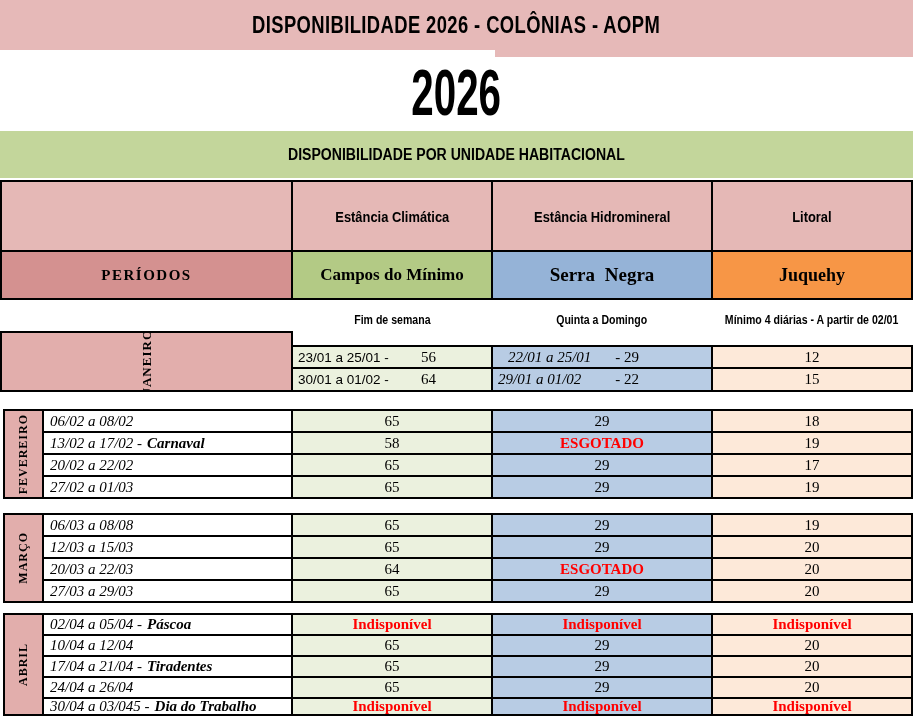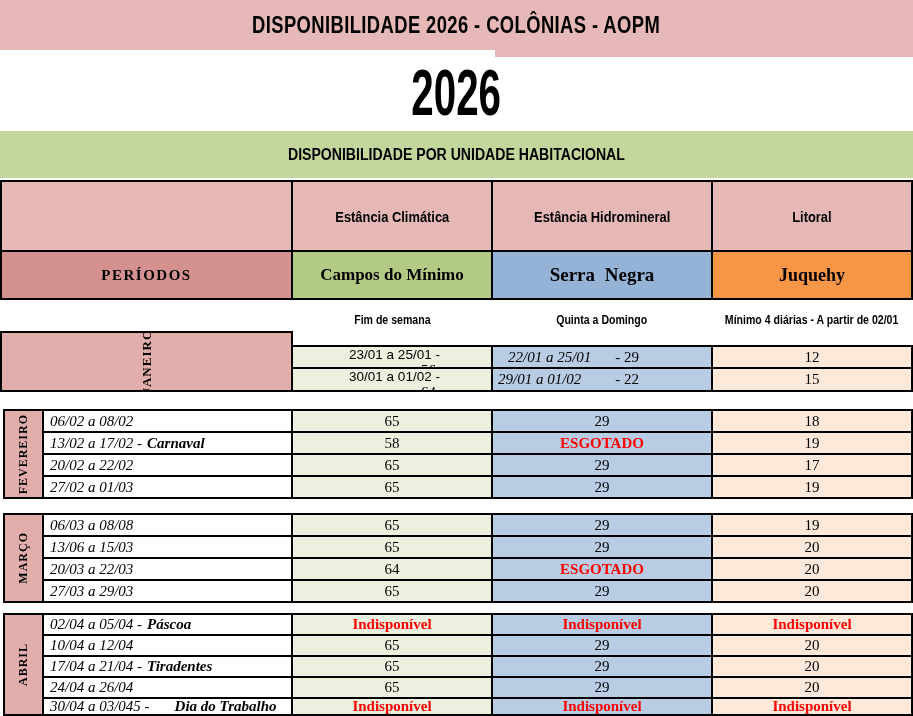--- a/index.html
+++ b/index.html
@@ -11,21 +11,21 @@
   .flexc{display:flex;align-items:center;justify-content:center;}
   .cell{
     position:absolute;box-sizing:border-box;border:2px solid #000;
     display:flex;align-items:center;justify-content:center;background:#fff;
     overflow:hidden;white-space:nowrap;
   }
   
   .k0{left:0;width:293px}.k1{left:291px;width:202px}.k2{left:491px;width:222px}.k3{left:711px;width:202px}
   .ha{top:180px;height:72px;background:var(--pink-header,#e5b8b6);}
   .hb{top:250px;height:50px;}
-  .c1{left:291px;width:202px;background:var(--campos-cell,#ebf1de);flex-direction:column;}
+  .c1{left:291px;width:202px;background:var(--campos-cell,#ebf1de);}
   .c2{left:491px;width:222px;background:var(--serra-cell,#b8cce4);}
   .c3{left:711px;width:202px;background:var(--juquehy-cell,#fde9d9);}
   .dcell{left:42px;width:251px;background:#fff;justify-content:flex-start;padding-left:6px;}
   
   .cond{display:inline-block;transform:scaleX(0.82);transform-origin:center;white-space:nowrap;}
   .title-text{font-weight:bold;font-size:23px;letter-spacing:0.5px;transform:scaleX(0.80);}
   .year-text{font-weight:bold;font-size:64px;transform:scaleX(0.63);}
   .section-text{font-weight:bold;font-size:16px;transform:scaleX(0.88);}
   .cat{font-weight:bold;font-size:15px;transform:scaleX(0.86);}
   .subt{font-weight:bold;font-size:12px;transform:scaleX(0.88);}
@@ -195,21 +195,21 @@
       <span class="val v">65</span>
     </div>
   <div class="cell c2" style="top:513px;height:24px;">
       <span class="val v">29</span>
     </div>
   <div class="cell c3" style="top:513px;height:24px;">
       <span class="val v">19</span>
     </div>
 
   <div class="cell dcell" style="top:535px;height:24px;">
-    <span class="serif it pd">13/06 a 15/03</span>
+    <span class="serif it pd">12/03 a 15/03</span>
       <span class="serif it b hol"></span>
   </div>
   <div class="cell c1" style="top:535px;height:24px;">
       <span class="val v">65</span>
     </div>
   <div class="cell c2" style="top:535px;height:24px;">
       <span class="val v">29</span>
     </div>
   <div class="cell c3" style="top:535px;height:24px;">
       <span class="val v">20</span>
@@ -295,21 +295,21 @@
   <div class="cell c1" style="top:676px;height:23px;">
       <span class="val v">65</span>
     </div>
   <div class="cell c2" style="top:676px;height:23px;">
       <span class="val v">29</span>
     </div>
   <div class="cell c3" style="top:676px;height:23px;">
       <span class="val v">20</span>
     </div>
 
-  <div class="cell dcell" style="top:697px;height:19px;gap:20px;">
+  <div class="cell dcell" style="top:697px;height:19px;">
     <span class="serif it pd">30/04 a 03/045 - </span>
       <span class="serif it b hol">Dia do Trabalho</span>
   </div>
   <div class="cell c1" style="top:697px;height:19px;">
       <span class="val v alert">Indisponível</span>
     </div>
   <div class="cell c2" style="top:697px;height:19px;">
       <span class="val v alert">Indisponível</span>
     </div>
   <div class="cell c3" style="top:697px;height:19px;">

